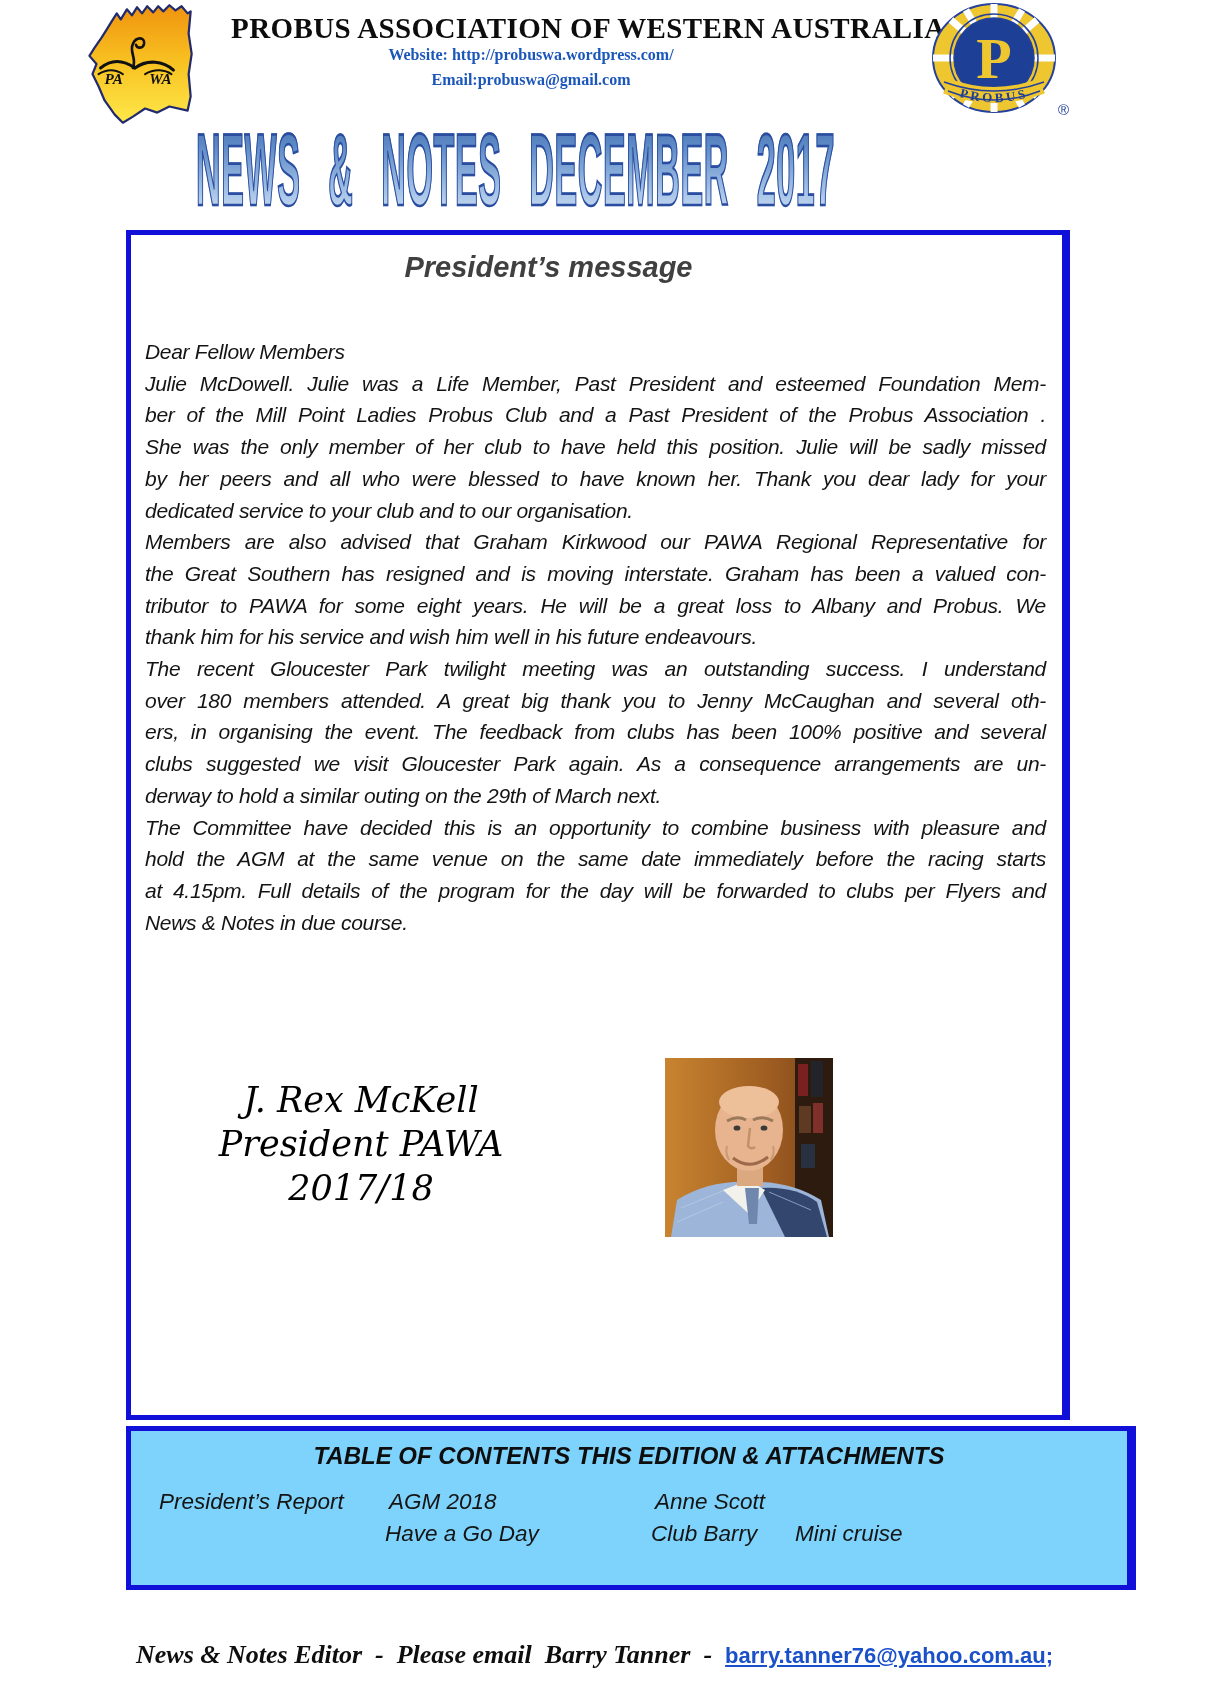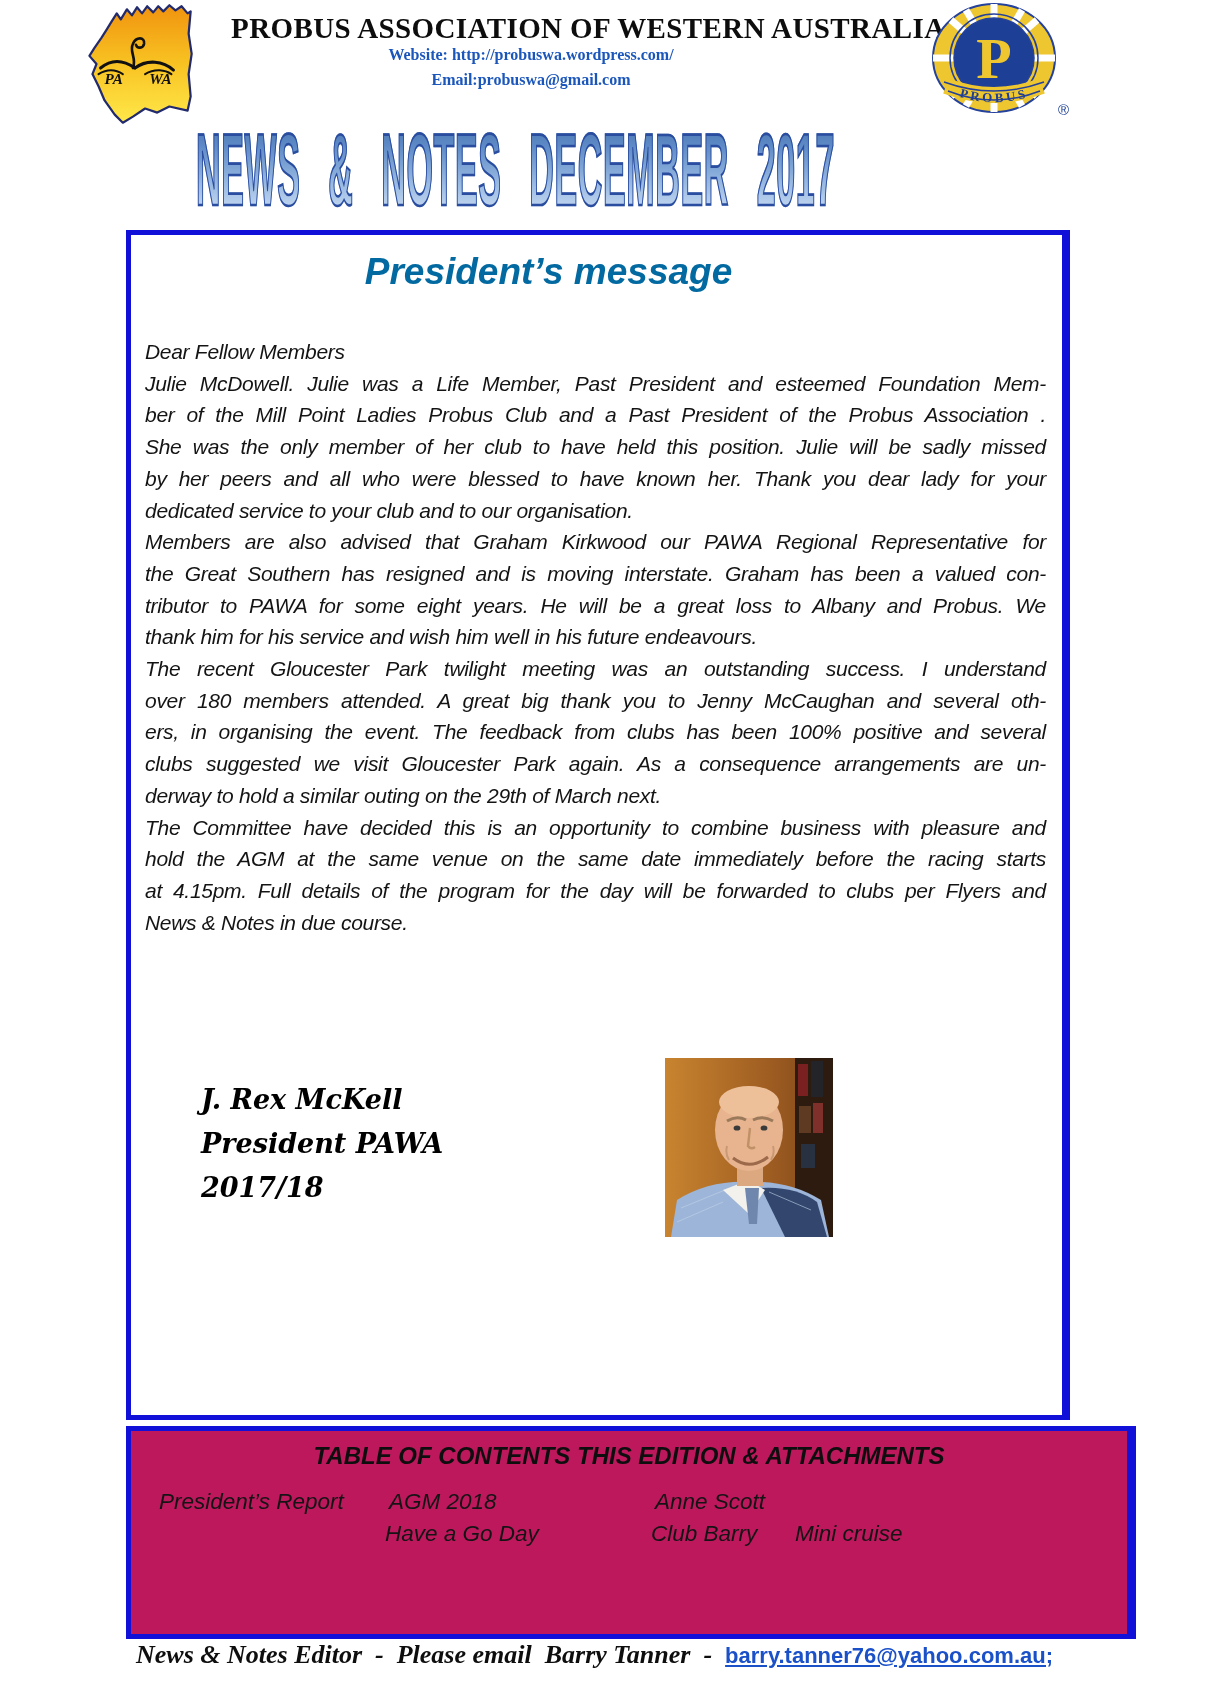--- a/index.html
+++ b/index.html
@@ -36,42 +36,42 @@
   .logo-pawa   { left:56px;  top:3px;  width:162px; height:124px; }
   .logo-probus { left:926px; top:2px;  width:148px; height:120px; }
 
   
   .box-main {
     position:absolute; left:126px; top:230px; width:944px; height:1190px;
     border:5px solid #1010d8; border-right-width:8px; box-sizing:border-box; background:#fff;
   }
   .msg-title {
     position:absolute; top:16px; left:0; right:96px; text-align:center;
-    font-style:italic; font-weight:bold; font-size:37px; color:#0369a1;
+    font-style:italic; font-weight:bold; font-size:29px; color:#404040;
   }
   .msg-body {
     position:absolute; top:101px; left:14px; right:16px;
     font-style:italic; font-size:21px; line-height:31.7px;
     letter-spacing:-0.3px; color:#141414;
   }
   .msg-line { text-align:justify; text-align-last:justify; }
   .msg-line.last { text-align-last:left; }
 
   .signature {
-    position:absolute; left:70px; top:843px; width:320px; text-align:left;
-    font-family:"DejaVu Serif", serif; font-style:italic; font-weight:bold;
-    font-size:27px; line-height:44px; color:#000;
+    position:absolute; left:70px; top:843px; width:320px; text-align:center;
+    font-family:"DejaVu Serif", serif; font-style:italic; font-weight:normal;
+    font-size:35px; line-height:44px; color:#000;
   }
 
   .photo { position:absolute; left:534px; top:823px; width:168px; height:179px; }
 
   
   .box-toc {
-    position:absolute; left:126px; top:1426px; width:1010px; height:213px;
-    border:5px solid #1010d8; border-right-width:9px; box-sizing:border-box; background:#be185d;
+    position:absolute; left:126px; top:1426px; width:1010px; height:164px;
+    border:5px solid #1010d8; border-right-width:9px; box-sizing:border-box; background:#7dd3fc;
   }
   .toc-title {
     position:absolute; top:11px; left:0; right:0; text-align:center;
     font-style:italic; font-weight:bold; font-size:24px; color:#0e0e0e;
   }
   .toc-item { position:absolute; font-style:italic; font-size:22.5px; color:#141414; white-space:nowrap; }
   .toc-i1 { left:28px;  top:58px; }
   .toc-i2 { left:258px; top:58px; }
   .toc-i3 { left:524px; top:58px; }
   .toc-i4 { left:254px; top:90px; }

